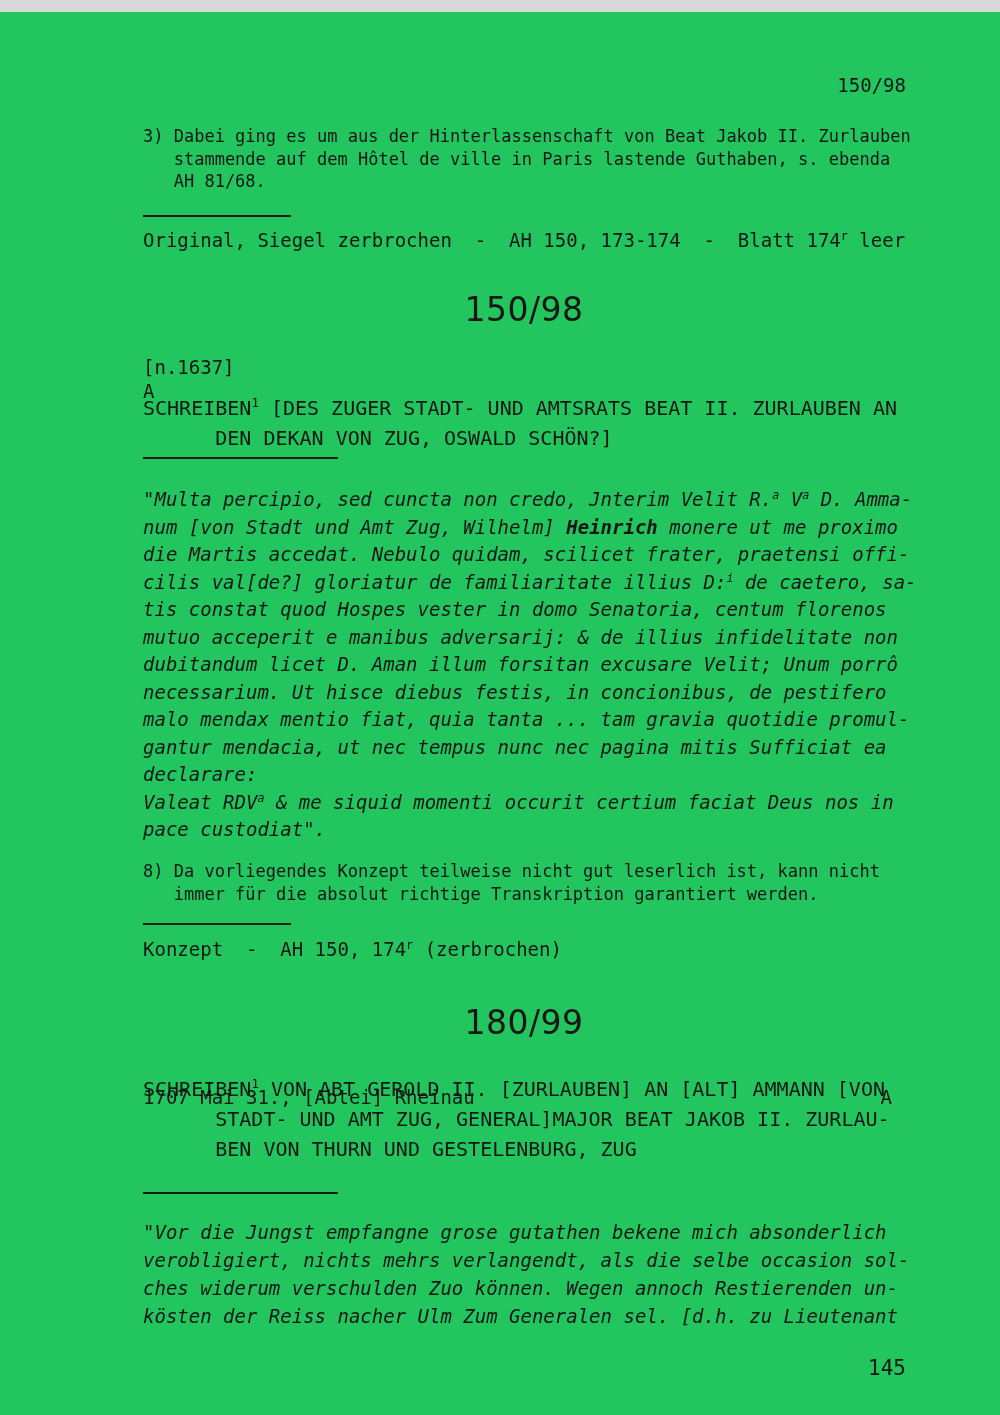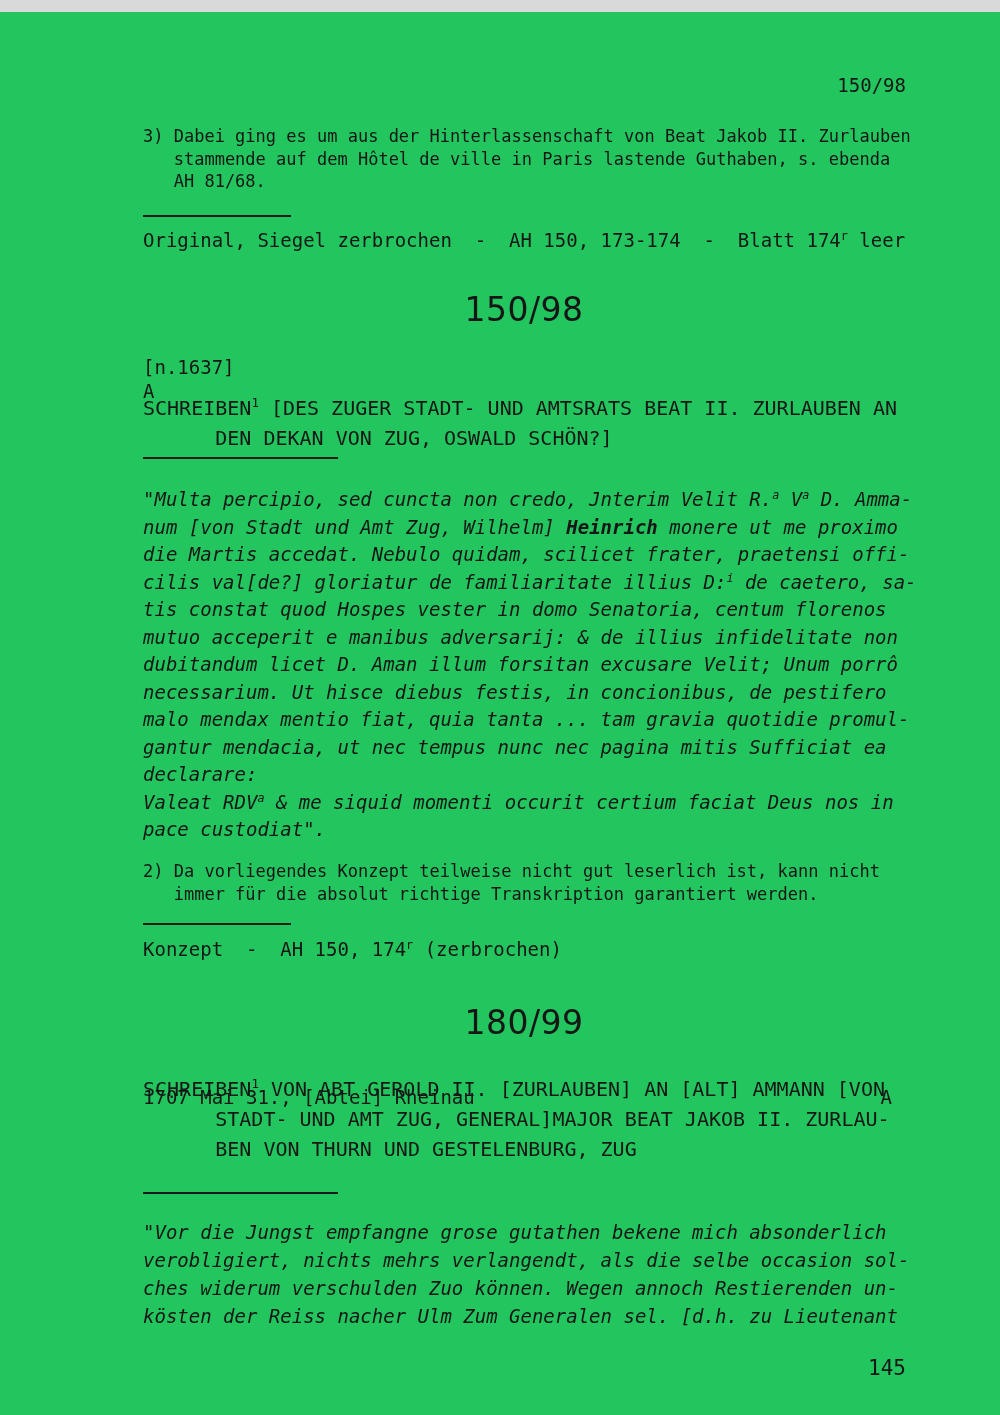--- a/index.html
+++ b/index.html
@@ -68,21 +68,21 @@
 tis constat quod Hospes vester in domo Senatoria, centum florenos
 mutuo acceperit e manibus adversarij: &amp; de illius infidelitate non
 dubitandum licet D. Aman illum forsitan excusare Velit; Unum porrô
 necessarium. Ut hisce diebus festis, in concionibus, de pestifero
 malo mendax mentio fiat, quia tanta ... tam gravia quotidie promul-
 gantur mendacia, ut nec tempus nunc nec pagina mitis Sufficiat ea
 declarare:
 Valeat RDV</span><sup>a</sup><span> &amp; me siquid momenti occurit certium faciat Deus nos in
 pace custodiat".</span></div>
 
-  <div class="abs fn" style="top:848px; left:143px;">2) Da vorliegendes Konzept teilweise nicht gut leserlich ist, kann nicht
+  <div class="abs fn" style="top:848px; left:143px;">8) Da vorliegendes Konzept teilweise nicht gut leserlich ist, kann nicht
    immer für die absolut richtige Transkription garantiert werden.</div>
 
   <div class="rule" style="top:911px; left:143px; width:148px;"></div>
 
   <div class="abs mono" style="top:924px; left:143px;"><span>Konzept  -  AH 150, 174</span><sup>r</sup><span> (zerbrochen)</span></div>
 
   <div class="abs heading" style="top:993px;">180/99</div>
 
   <div class="abs metarow" style="top:1073px;">
     <span>1707 Mai 31., [Abtei] Rheinau</span>

